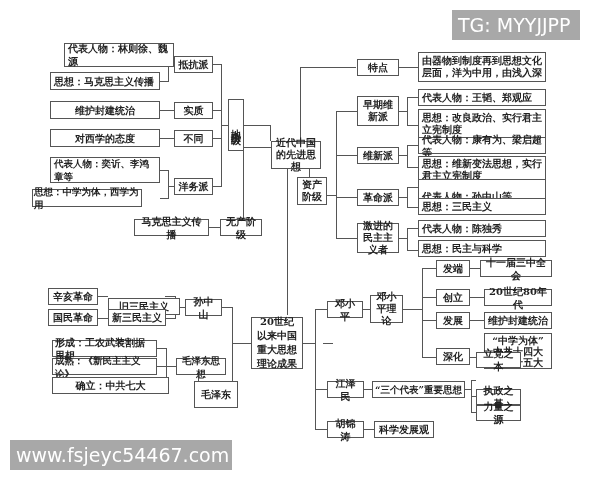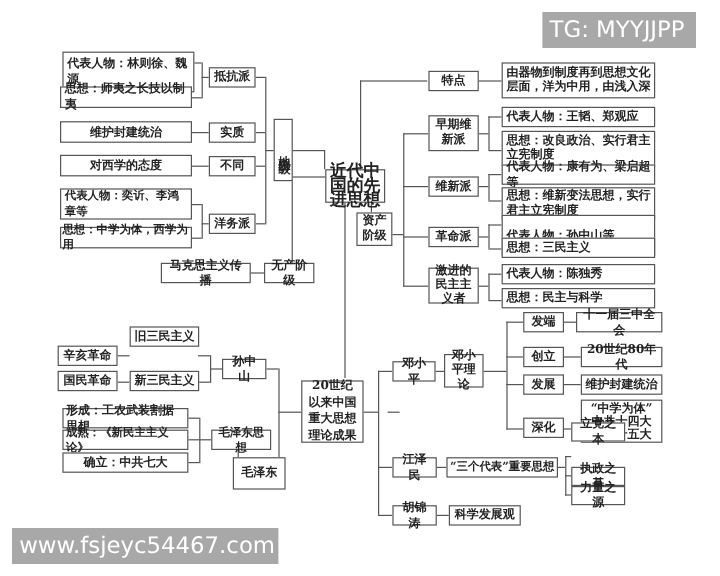--- a/index.html
+++ b/index.html
@@ -120,36 +120,36 @@
 
 <div class="ln h" style="left:364px;top:389px;width:8px"></div>
 <div class="ln h" style="left:465px;top:389px;width:6px"></div>
 <div class="ln v" style="left:471px;top:380px;height:33px"></div>
 <div class="ln h" style="left:471px;top:380px;width:5px"></div>
 <div class="ln h" style="left:471px;top:396px;width:5px"></div>
 <div class="ln h" style="left:471px;top:412px;width:5px"></div>
 
 <div class="ln h" style="left:364px;top:429px;width:10px"></div>
 
-<div class="box left" style="left:52px;top:43px;width:110px;height:34px">代表人物：林则徐、魏源</div>
-<div class="box left" style="left:50px;top:72px;width:110px;height:18px">思想：师夷之长技以制夷</div>
+<div class="box left" style="left:64px;top:43px;width:110px;height:24px">代表人物：林则徐、魏源</div>
+<div class="box left" style="left:50px;top:72px;width:110px;height:18px">思想：马克思主义传播</div>
 <div class="box" style="left:174px;top:56px;width:39px;height:17px">抵抗派</div>
 <div class="box" style="left:50px;top:101px;width:110px;height:18px">维护封建统治</div>
 <div class="box" style="left:174px;top:102px;width:39px;height:17px">实质</div>
 <div class="box" style="left:50px;top:129px;width:110px;height:18px">对西学的态度</div>
 <div class="box" style="left:174px;top:130px;width:39px;height:17px">不同</div>
 <div class="box left" style="left:50px;top:157px;width:110px;height:26px;font-size:9.5px">代表人物：奕䜣、李鸿章等</div>
-<div class="box left" style="left:50px;top:189px;width:110px;height:18px;font-size:9.5px;padding:0 1px">思想：中学为体，西学为用</div>
+<div class="box left" style="left:32px;top:189px;width:110px;height:18px;font-size:9.5px;padding:0 1px">思想：中学为体，西学为用</div>
 <div class="box" style="left:174px;top:178px;width:39px;height:17px">洋务派</div>
 <div class="box vert" style="left:228px;top:99px;width:16px;height:52px">地主阶级</div>
 
 <div class="box" style="left:134px;top:219px;width:75px;height:17px">马克思主义传播</div>
 <div class="box" style="left:220px;top:219px;width:42px;height:17px">无产阶级</div>
 
-<div class="box" style="left:271px;top:141px;width:50px;height:28px;font-size:14px;line-height:12px;padding:0 2px">近代中国的先进思想</div>
+<div class="box" style="left:271px;top:141px;width:50px;height:28px;font-size:10px;line-height:12px;padding:0 2px">近代中国的先进思想</div>
 <div class="box" style="left:297px;top:177px;width:30px;height:28px;line-height:12px">资产阶级</div>
 
 <div class="box" style="left:357px;top:59px;width:42px;height:17px">特点</div>
 <div class="box left" style="left:418px;top:52px;width:128px;height:30px;line-height:12px">由器物到制度再到思想文化层面，洋为中用，由浅入深</div>
 
 <div class="box" style="left:357px;top:96px;width:42px;height:30px;line-height:12px">早期维新派</div>
 <div class="box left" style="left:418px;top:89px;width:128px;height:17px">代表人物：王韬、郑观应</div>
 <div class="box left" style="left:418px;top:109px;width:128px;height:30px;line-height:12px">思想：改良政治、实行君主立宪制度</div>
 
 <div class="box" style="left:357px;top:147px;width:42px;height:17px">维新派</div>
@@ -158,28 +158,28 @@
 
 <div class="box" style="left:357px;top:189px;width:42px;height:17px">革命派</div>
 <div class="box left" style="left:418px;top:179px;width:128px;height:34px">代表人物：孙中山等</div>
 <div class="box left" style="left:418px;top:198px;width:128px;height:17px">思想：三民主义</div>
 
 <div class="box" style="left:357px;top:223px;width:42px;height:30px;line-height:12px">激进的民主主义者</div>
 <div class="box left" style="left:418px;top:220px;width:128px;height:17px">代表人物：陈独秀</div>
 <div class="box left" style="left:418px;top:240px;width:128px;height:17px">思想：民主与科学</div>
 
 <div class="box" style="left:48px;top:288px;width:50px;height:17px">辛亥革命</div>
-<div class="box" style="left:108px;top:272px;width:58px;height:17px">旧三民主义</div>
+<div class="box" style="left:108px;top:298px;width:72px;height:17px">旧三民主义</div>
 <div class="box" style="left:48px;top:309px;width:50px;height:17px">国民革命</div>
 <div class="box" style="left:108px;top:309px;width:58px;height:17px">新三民主义</div>
 <div class="box" style="left:185px;top:299px;width:37px;height:17px">孙中山</div>
 
 <div class="box left" style="left:52px;top:340px;width:105px;height:17px;font-size:10px;padding:0 2px">形成：工农武装割据思想</div>
 <div class="box left" style="left:52px;top:358px;width:105px;height:17px;font-size:9.5px;padding:0 2px">成熟：《新民主主义论》</div>
-<div class="box" style="left:52px;top:377px;width:105px;height:17px">确立：中共七大</div>
+<div class="box" style="left:52px;top:377px;width:117px;height:17px">确立：中共七大</div>
 <div class="box" style="left:176px;top:358px;width:50px;height:17px;font-size:9.5px;padding:0 1px">毛泽东思想</div>
 <div class="box" style="left:194px;top:381px;width:44px;height:27px">毛泽东</div>
 
 <div class="box" style="left:251px;top:317px;width:52px;height:52px;font-size:10px;line-height:14px;padding:2px 4px">20世纪以来中国重大思想理论成果</div>
 <div class="ln h" style="left:303px;top:343px;width:12px"></div>
 
 <div class="box" style="left:327px;top:301px;width:36px;height:17px">邓小平</div>
 <div class="box" style="left:370px;top:295px;width:33px;height:28px;line-height:12px;padding:0 1px">邓小平理论</div>
 <div class="box" style="left:436px;top:260px;width:34px;height:17px">发端</div>
 <div class="box" style="left:480px;top:260px;width:72px;height:17px">十一届三中全会</div>

